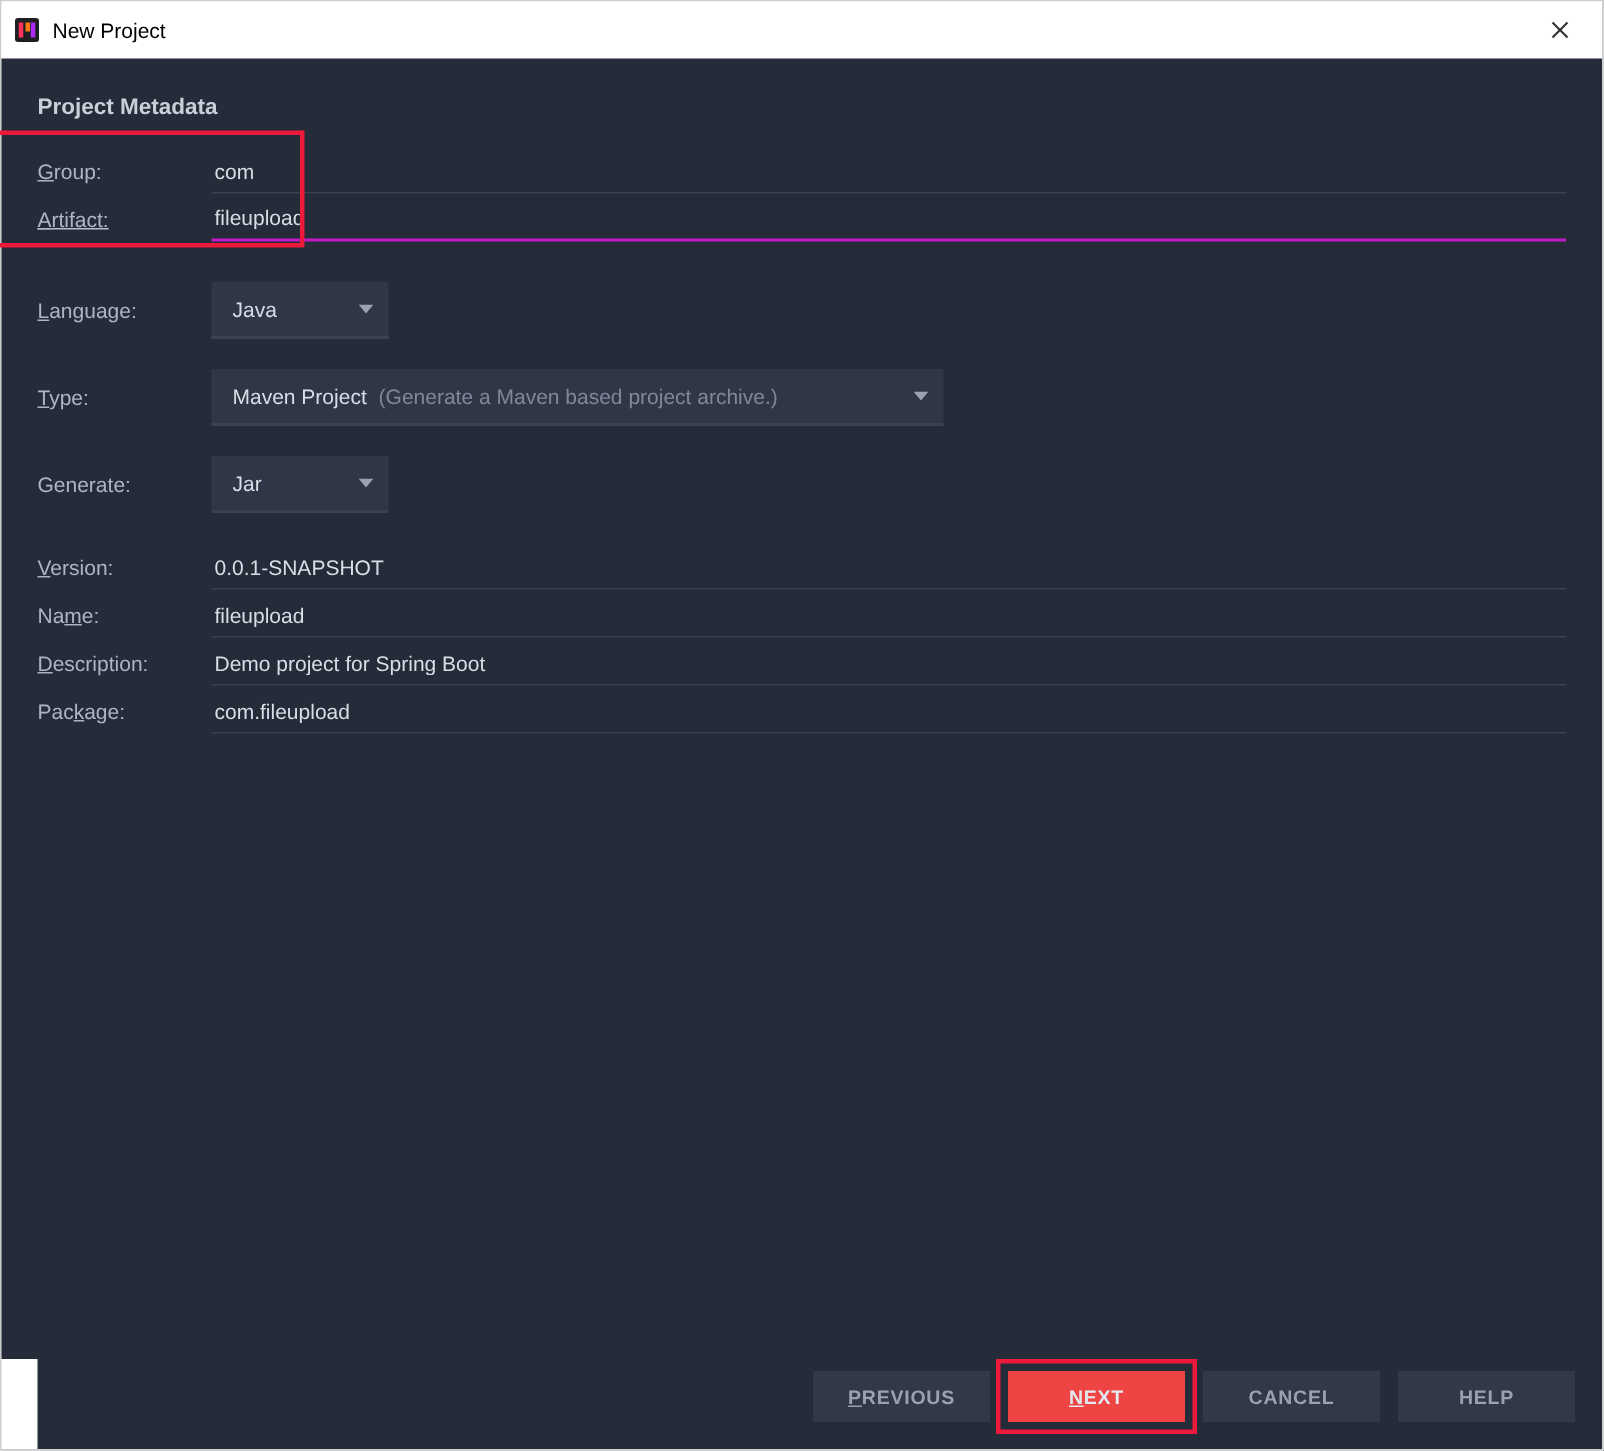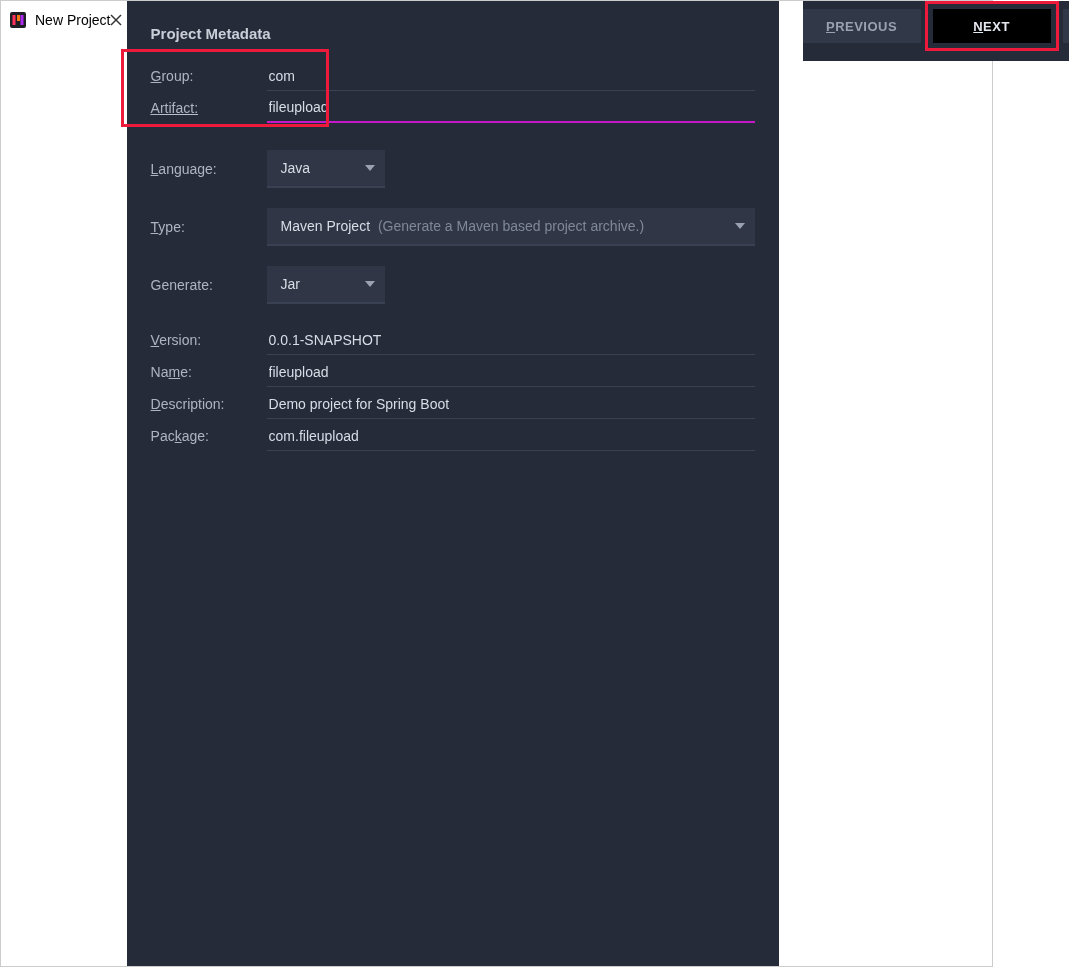--- a/index.html
+++ b/index.html
@@ -5,26 +5,26 @@
   html, body {
     margin: 0;
     padding: 0;
     width: 1069px;
     height: 967px;
     font-family: "Segoe UI", Arial, sans-serif;
     background: #ffffff;
     overflow: hidden;
   }
   .window {
-    width: 993px;
+    width: 1069px;
     height: 967px;
     border: 1px solid #cccccc;
     box-sizing: border-box;
     display: flex;
-    flex-direction: row;
+    flex-direction: column;
     position: relative;
     background: #ffffff;
   }
   .titlebar {
     height: 38px;
     display: flex;
     align-items: center;
     padding: 0 8px;
     background: #ffffff;
     color: #000;
@@ -131,21 +131,21 @@
     font-size: 13px;
     font-weight: 700;
     letter-spacing: 0.5px;
     border: none;
     cursor: pointer;
     display: inline-flex;
     align-items: center;
     justify-content: center;
   }
   .btn.primary {
-    background: #000000;
+    background: #ef4444;
     color: #e4e8ef;
   }
   
   .anno {
     position: absolute;
     border: 3px solid #ee1a3b;
     pointer-events: none;
     box-sizing: border-box;
   }
 </style>

